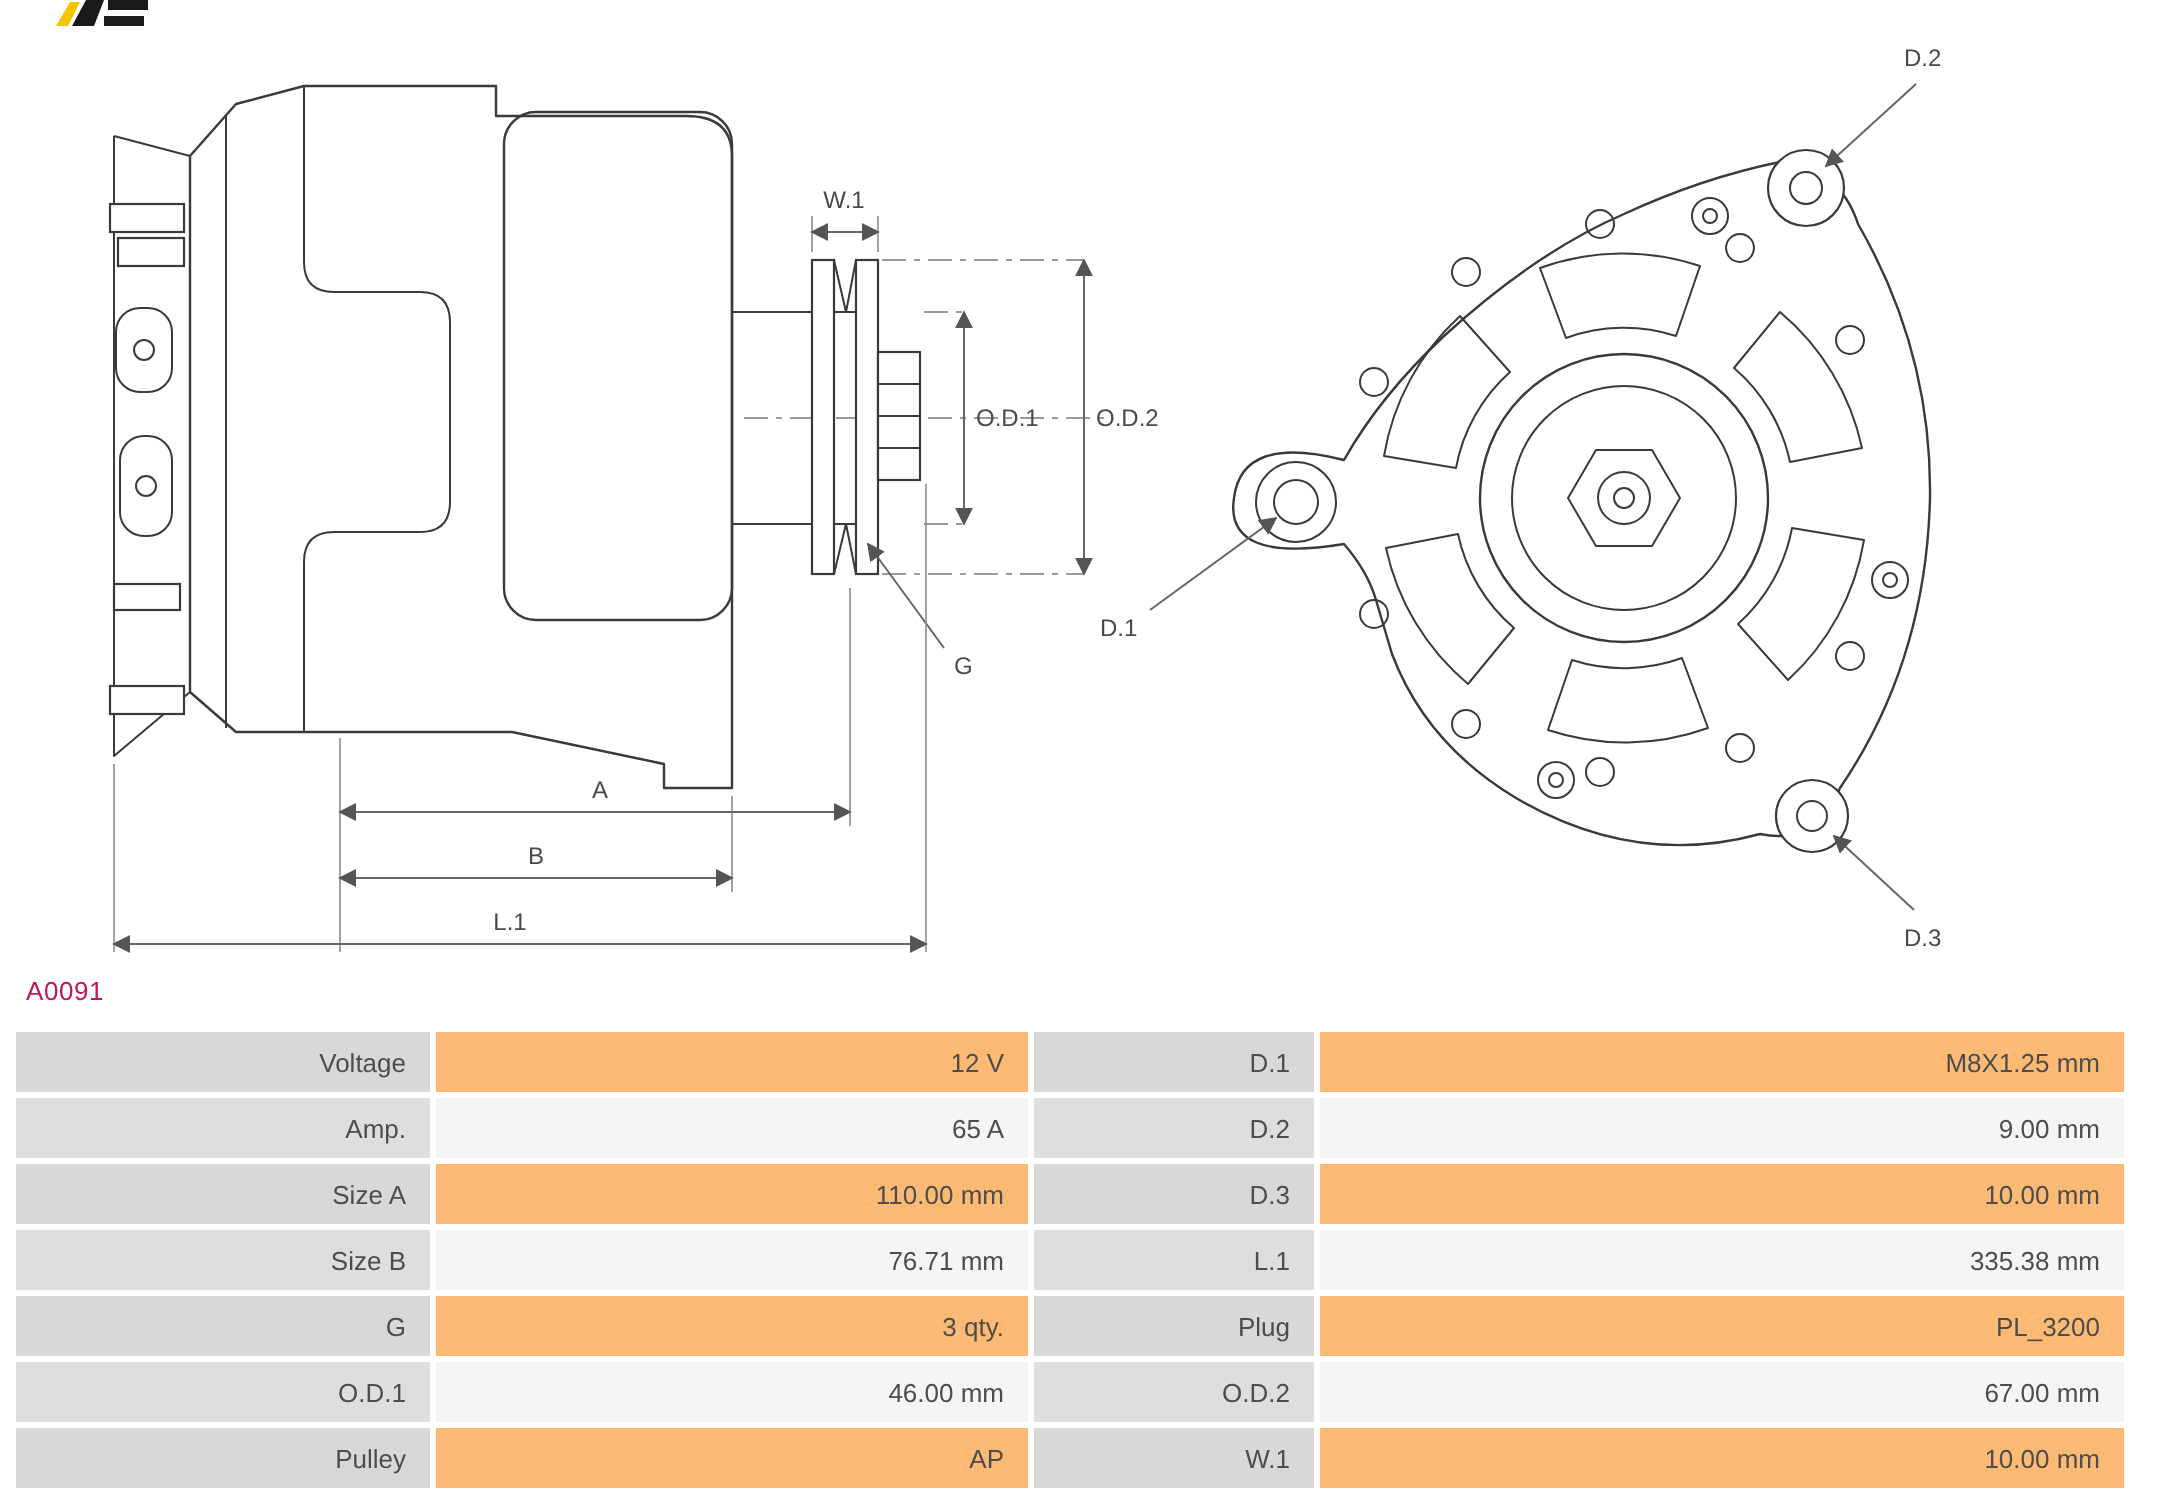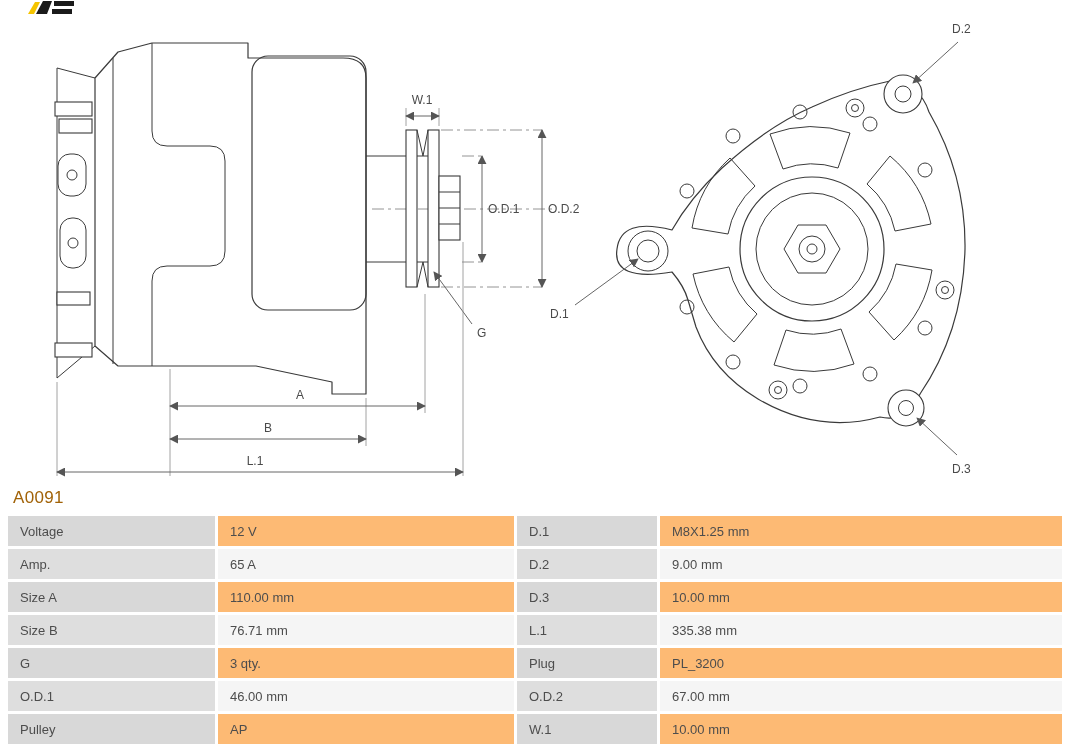--- a/index.html
+++ b/index.html
@@ -1,26 +1,26 @@
 <!DOCTYPE html>
 <html><head>
 <meta charset="utf-8">
 <style>
   html,body{margin:0;padding:0;background:#ffffff;}
   body{width:1080px;height:753px;position:relative;overflow:hidden;
        font-family:"Liberation Sans",sans-serif;}
   .page{position:absolute;inset:0;}
   .logo{position:absolute;left:28px;top:0;width:46px;height:13px;}
   .drawing{position:absolute;left:0;top:6px;}
-  .part-number{position:absolute;left:13px;top:488px;font-size:17px;
-       color:#a16207;letter-spacing:.3px;}
+  .part-number{position:absolute;left:13px;top:488px;font-size:13px;
+       color:#be185d;letter-spacing:.3px;}
   table.spec{position:absolute;left:5px;top:513px;width:1060px;
        border-collapse:separate;border-spacing:3px;table-layout:fixed;}
   table.spec td{height:30px;padding:0 12px;font-size:13px;color:#4d4d4d;
-       vertical-align:middle;white-space:nowrap;overflow:hidden;}
+       text-align:right;vertical-align:middle;white-space:nowrap;overflow:hidden;}
   td.lbl{background:#d8d8d8;}
   td.val{background:#fdba74;}
   tr:nth-child(even) td.lbl{background:#dedede;}
   tr:nth-child(even) td.val{background:#f5f5f5;}
   .dim{font-size:12px;fill:#4a4a4a;font-family:"Liberation Sans",sans-serif;}
   .ln{fill:none;stroke:#3a3a3a;stroke-width:1.2;stroke-linejoin:round;}
   .ln2{fill:none;stroke:#3a3a3a;stroke-width:1;stroke-linejoin:round;}
   .dimln{fill:none;stroke:#666;stroke-width:1;}
   .ext{fill:none;stroke:#8c8c8c;stroke-width:.8;}
   .cl{fill:none;stroke:#7a7a7a;stroke-width:.8;stroke-dasharray:12 4 3 4;}

